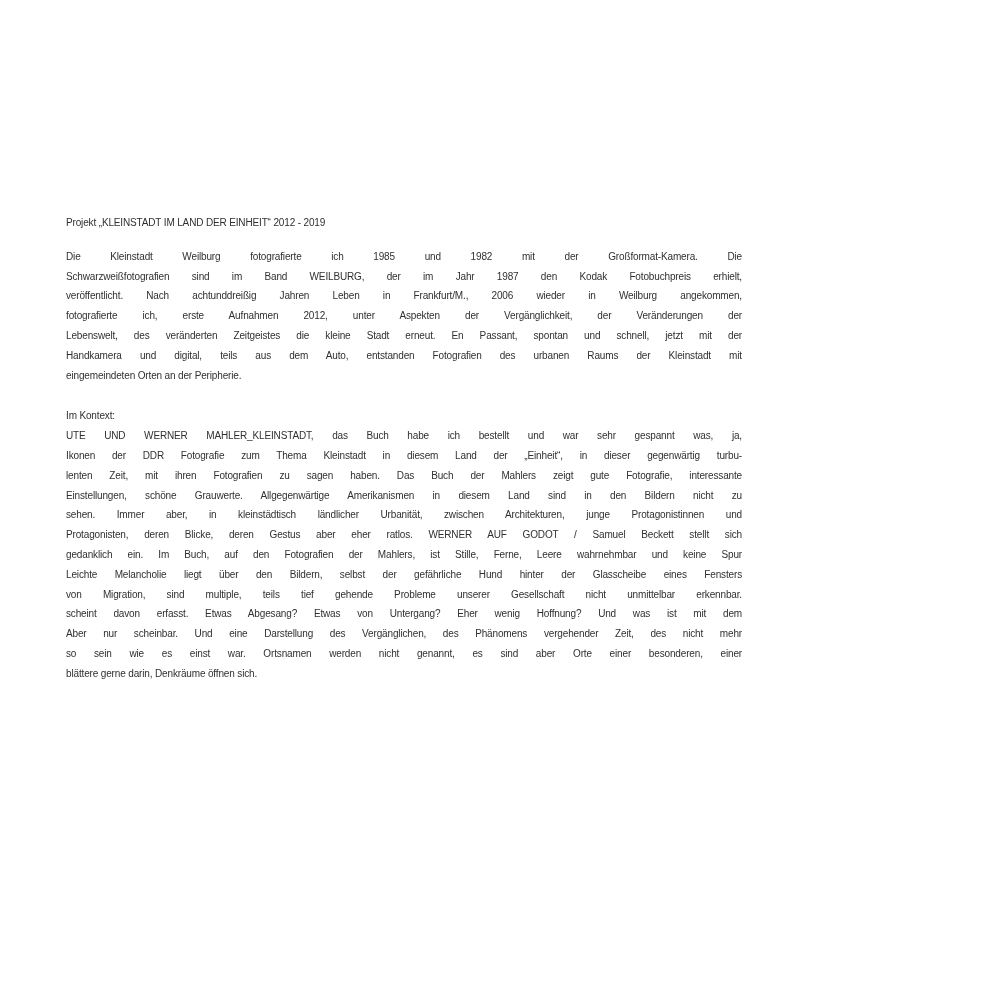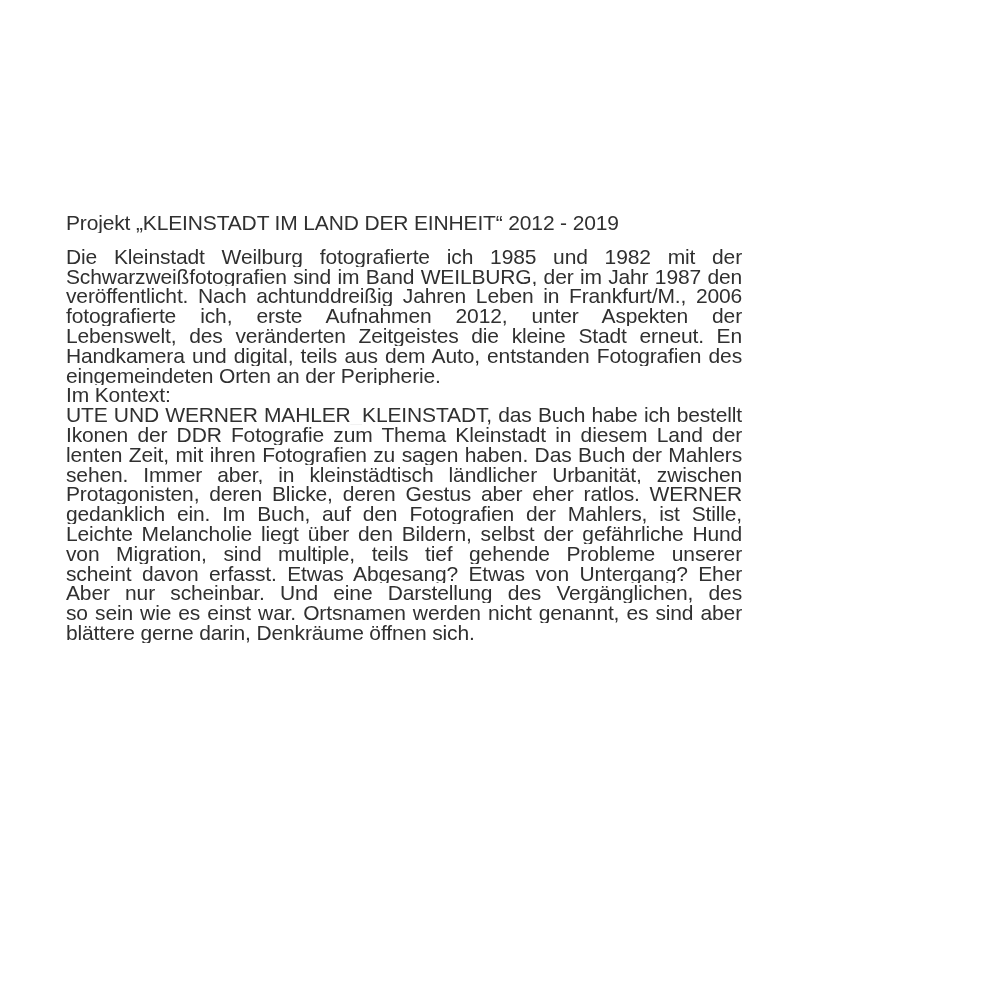--- a/index.html
+++ b/index.html
@@ -8,38 +8,38 @@
     background: var(--bg, #ffffff);
   }
   .page {
     position: relative;
     width: 808px;
     height: 1000px;
     background: var(--bg, #ffffff);
     box-sizing: border-box;
     padding: 213px 66px 0 66px;
     font-family: "Liberation Sans", "DejaVu Sans", sans-serif;
-    font-size: 21px;
+    font-size: 10px;
     line-height: 19.8px;
     letter-spacing: -0.15px;
     color: var(--text, #303030);
     overflow: hidden;
   }
   .line {
     height: 19.8px;
     overflow: hidden;
     white-space: normal;
     text-align: left;
   }
   .line.just {
     text-align: justify;
     text-align-last: justify;
   }
   .title { margin-bottom: 14px; }
-  .sec2 { }
+  .sec2 { margin-top: 21px; }
 </style>
 </head>
 <body>
 
 <main class="page">
 
   <div class="line title">Projekt „KLEINSTADT IM LAND DER EINHEIT“ 2012 - 2019</div>
 
   <section class="sec sec1">
     <div class="para">
@@ -52,20 +52,21 @@
         <div class="line">eingemeindeten Orten an der Peripherie.</div>
       </div>
   </section>
 
   <section class="sec sec2">
     <div class="line heading">Im Kontext:</div>
     <div class="para">
         <div class="line just">UTE UND WERNER MAHLER_KLEINSTADT, das Buch habe ich bestellt und war sehr gespannt was, ja,</div>
         <div class="line just">Ikonen der DDR Fotografie zum Thema Kleinstadt in diesem Land der „Einheit“, in dieser gegenwärtig turbu-</div>
         <div class="line just">lenten Zeit, mit ihren Fotografien zu sagen haben. Das Buch der Mahlers zeigt gute Fotografie, interessante</div>
+        <div class="line just">Einstellungen, schöne Grauwerte. Allgegenwärtige Amerikanismen in diesem Land sind in den Bildern nicht zu</div>
         <div class="line just">sehen. Immer aber, in kleinstädtisch ländlicher Urbanität, zwischen Architekturen, junge Protagonistinnen und</div>
         <div class="line just">Protagonisten, deren Blicke, deren Gestus aber eher ratlos. WERNER AUF GODOT / Samuel Beckett stellt sich</div>
         <div class="line just">gedanklich ein. Im Buch, auf den Fotografien der Mahlers, ist Stille, Ferne, Leere wahrnehmbar und keine Spur</div>
         <div class="line just">Leichte Melancholie liegt über den Bildern, selbst der gefährliche Hund hinter der Glasscheibe eines Fensters</div>
         <div class="line just">von Migration, sind multiple, teils tief gehende Probleme unserer Gesellschaft nicht unmittelbar erkennbar.</div>
         <div class="line just">scheint davon erfasst. Etwas Abgesang? Etwas von Untergang? Eher wenig Hoffnung? Und was ist mit dem</div>
         <div class="line just">Aber nur scheinbar. Und eine Darstellung des Vergänglichen, des Phänomens vergehender Zeit, des nicht mehr</div>
         <div class="line just">so sein wie es einst war. Ortsnamen werden nicht genannt, es sind aber Orte einer besonderen, einer</div>
         <div class="line">blättere gerne darin, Denkräume öffnen sich.</div>
       </div>

